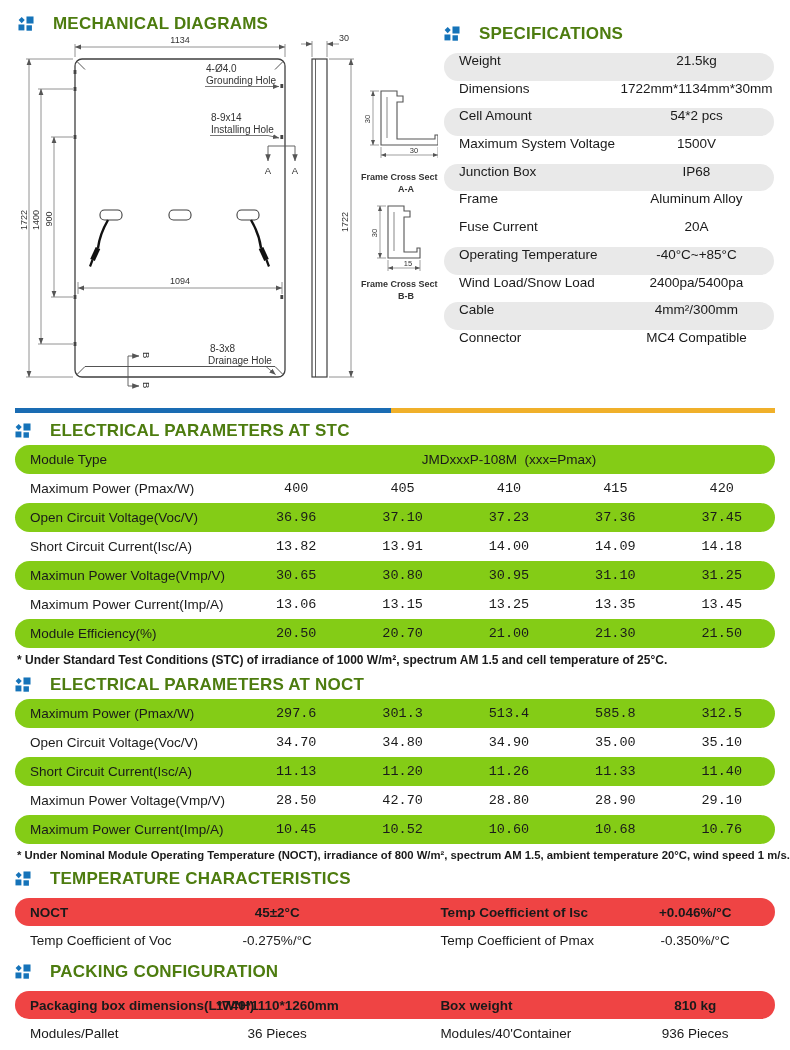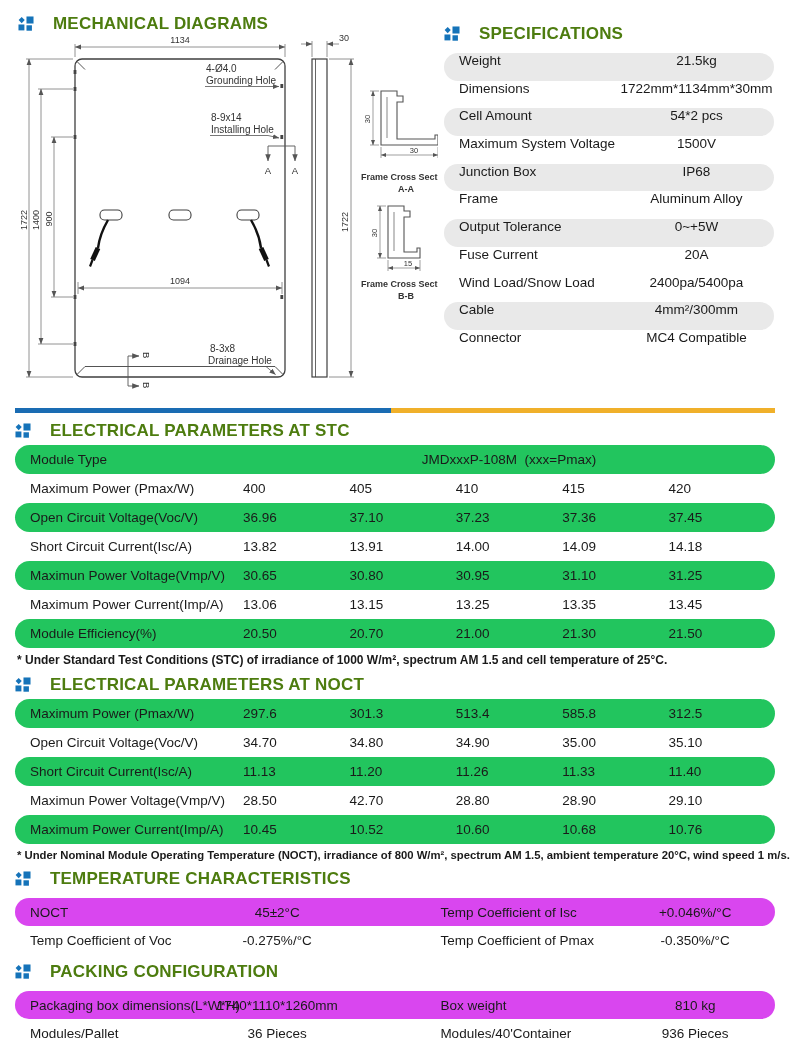--- a/index.html
+++ b/index.html
@@ -25,32 +25,32 @@
   
   .divider { display: flex; margin: 10px 15px 0 15px; height: 5px; }
   .divider .blue { width: 49.5%; background: #1a6cb3; }
   .divider .yellow { flex: 1; background: #f0b02a; }
 
   
   .section { margin: 0 15px; }
   .section .sec-title { margin-top: 8px; }
   .param-table { margin-top: 4px; }
   .prow { display: flex; align-items: center; height: 29px; font-size: 13.5px; }
-  .prow.gray { background: #22c55e; border-radius: 15px; }
+  .prow.gray { background: #84cc16; border-radius: 15px; }
   .plabel { width: 30%; padding-left: 15px; white-space: nowrap; }
-  .pval { width: 14%; text-align: left; }
+  .pval { width: 14%; text-align: center; font-family: Liberation Mono, monospace; }
   .module-value { flex: 1; text-align: center; }
   .footnote { font-size: 12px; font-weight: 700; margin: 5px 0 2px 2px; white-space: nowrap; }
   .footnote.small { font-size: 11.3px; }
 
   
   .quad-table { margin-top: 9px; }
   .qrow { display: grid; grid-template-columns: 26% 17% 11% 25% 21%;
     align-items: center; height: 28px; font-size: 13.5px; }
-  .qrow.gray { background: #d946ef; border-radius: 14px; }
+  .qrow.gray { background: #ef4444; border-radius: 14px; font-weight: bold; }
   .qlabel { padding-left: 15px; white-space: nowrap; }
   .qvalue { text-align: center; white-space: nowrap; }
 </style>
 </head>
 <body>
 
 <div class="top">
 
   <div class="top-left">
     <div class="sec-title">
@@ -222,27 +222,27 @@
           <div class="spec-value">1500V</div>
         </div>
       <div class="spec-row gray">
           <div class="spec-label">Junction Box</div>
           <div class="spec-value">IP68</div>
         </div>
       <div class="spec-row">
           <div class="spec-label">Frame</div>
           <div class="spec-value">Aluminum Alloy</div>
         </div>
-      <div class="spec-row gray">
-          <div class="spec-label">Output Tolerance</div>
-          <div class="spec-value">0~+5W</div>
-        </div>
       <div class="spec-row">
           <div class="spec-label">Fuse Current</div>
           <div class="spec-value">20A</div>
+        </div>
+      <div class="spec-row gray">
+          <div class="spec-label">Operating Temperature</div>
+          <div class="spec-value">-40°C~+85°C</div>
         </div>
       <div class="spec-row">
           <div class="spec-label">Wind Load/Snow Load</div>
           <div class="spec-value">2400pa/5400pa</div>
         </div>
       <div class="spec-row gray">
           <div class="spec-label">Cable</div>
           <div class="spec-value">4mm²/300mm</div>
         </div>
       <div class="spec-row">

